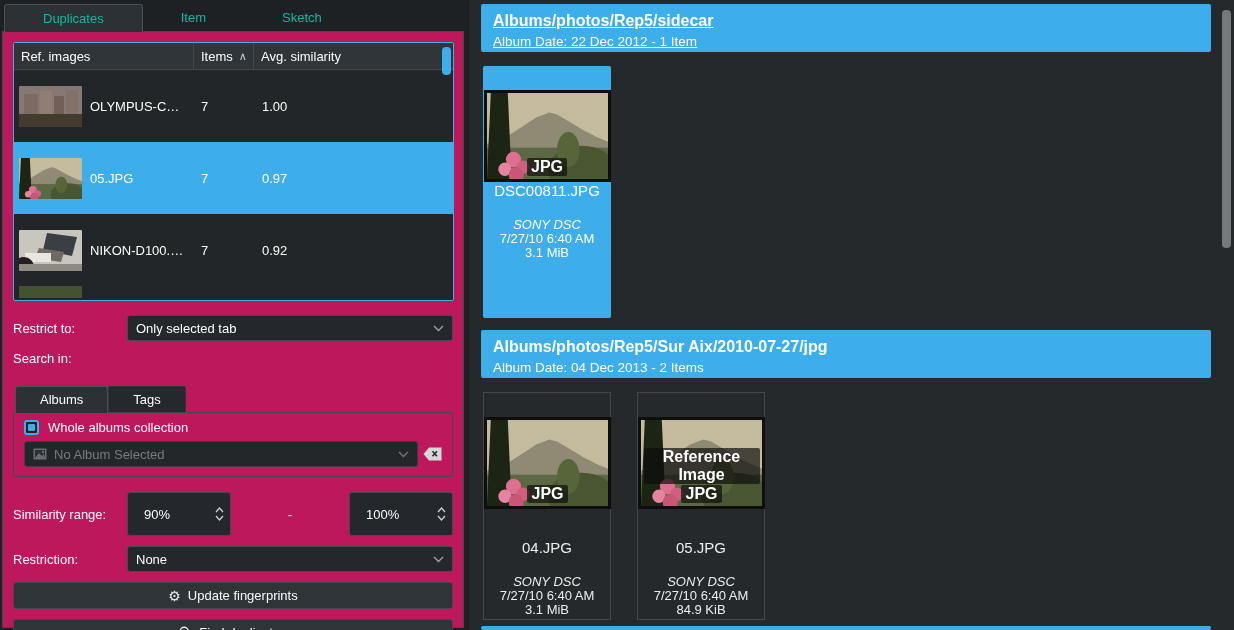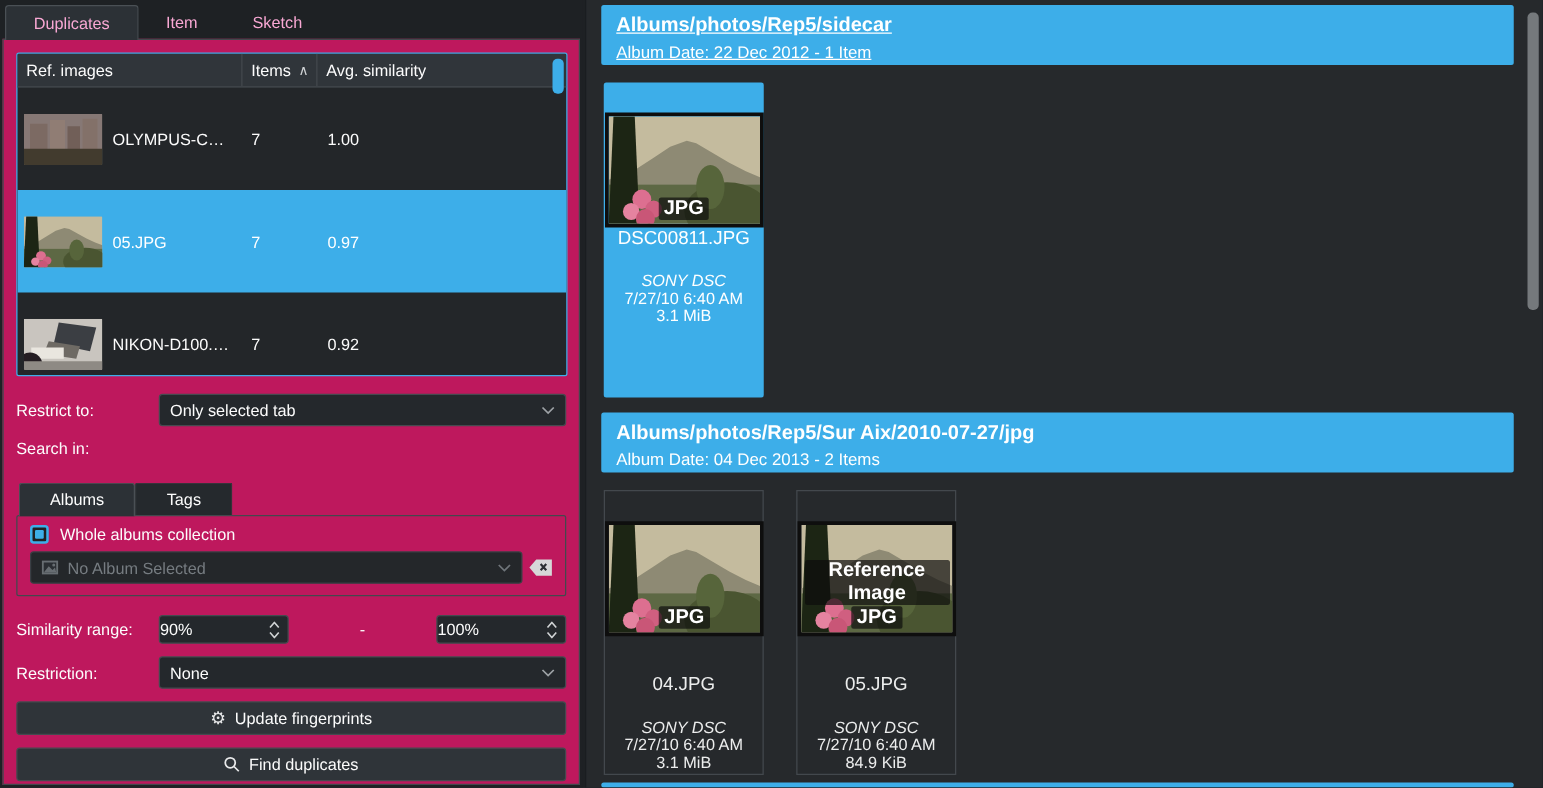--- a/index.html
+++ b/index.html
@@ -5,39 +5,39 @@
   * { margin:0; padding:0; box-sizing:border-box; }
   html,body { width:1234px; height:630px; overflow:hidden; }
   body {
     font-family:"Liberation Sans", sans-serif;
     background:#1e2124; color:#fcfcfc; font-size:13px;
     position:relative;
   }
   
   .left-panel { position:absolute; left:0; top:0; width:466px; height:630px; background:#1e2124; }
   .main-tabbar { position:relative; padding:4px 0 0 4px; display:flex; z-index:2; }
-  .tab { padding:6px 22px; color:#f9a8d4; cursor:default; }
+  .tab { padding:6px 38px; color:#14b8a6; cursor:default; }
   .tab.active {
     background:#2c3136; border:1px solid #4a5055; border-bottom:none;
     border-radius:3px 3px 0 0; margin-bottom:-1px;
   }
   .tab-frame {
     position:absolute; left:2px; right:2px; top:31px; bottom:2px;
     background:#be185d; border:1px solid #43484d; padding:10px; z-index:1;
   }
   
   .dup-table {
     position:relative; width:441px; height:259px; background:#232629;
     border:1px solid #3daee9; border-radius:2px; overflow:hidden;
   }
   .dup-header { display:flex; height:27px; background:#30353a; border-bottom:1px solid #43484d; align-items:center; }
   .dup-header .hc { padding-left:7px; height:100%; display:flex; align-items:center; border-right:1px solid #43484d; }
   .hc1 { width:180px; } .hc2 { width:60px; } .hc3 { flex:1; border-right:none !important; }
   .sort-caret { margin-left:6px; font-family:"DejaVu Sans",sans-serif; font-size:11px; color:#cfd2d4; }
-  .dup-row { display:flex; align-items:center; height:82px; }
+  .dup-row { display:flex; align-items:center; height:72px; }
   .dup-row.selected { background:#3daee9; color:#ffffff; }
   .rc1 { width:180px; display:flex; align-items:center; }
   .rc2 { width:60px; padding-left:7px; }
   .rc3 { flex:1; padding-left:8px; }
   .row-thumb { width:63px; height:41px; margin-left:5px; margin-right:8px; border-radius:1px; overflow:hidden; flex:none; }
   .row-thumb svg { display:block; }
   .partial-row { display:flex; height:16px; align-items:flex-start; }
   .partial-thumb { width:63px; height:12px; margin-left:5px; border-radius:1px 1px 0 0; background:#43522f; }
   .table-scrollbar { position:absolute; right:2px; top:4px; width:9px; height:28px; background:#3daee9; border-radius:4px; }
   
@@ -55,22 +55,22 @@
   .stab.inactive { background:#25292d; border:1px solid #33373b; border-bottom:none; border-radius:2px 2px 0 0; }
   .groupbox { border:1px solid #43484d; border-radius:2px; padding:7px 10px 9px 10px; position:relative; z-index:1; }
   .check-row { display:flex; align-items:center; }
   .checkbox { width:15px; height:15px; border:2px solid #3daee9; border-radius:3px; background:#1e2124; position:relative; flex:none; margin-right:9px; }
   .checkbox::after { content:""; position:absolute; inset:2px; background:#3daee9; border-radius:1px; }
   .album-combo-row { display:flex; align-items:center; margin-top:6px; }
   .combo.disabled { color:#767c81; background:#24272a; border-color:#3a3f44; }
   .combo.disabled .icon-frame { opacity:.75; }
   .clear-btn { margin-left:5px; flex:none; display:flex; }
   .spin {
-    width:104px; height:23px; background:#24282c; border:1px solid #454a4f; border-radius:3px;
-    display:flex; align-items:center; padding:0 6px 0 0; flex:none;
+    width:104px; height:44px; background:#24282c; border:1px solid #454a4f; border-radius:3px;
+    display:flex; align-items:center; padding:0 6px 0 16px; flex:none;
   }
   .spin .chevs { margin-left:auto; display:flex; flex-direction:column; gap:2px; }
   .range-dash { flex:1; text-align:center; }
   .big-btn {
     margin-top:10px; height:27px; background:#2f3439; border:1px solid #454a4f; border-radius:3px;
     display:flex; align-items:center; justify-content:center; gap:7px; color:#fcfcfc;
   }
   .gear-glyph { font-family:"DejaVu Sans",sans-serif; font-size:14px; line-height:1; color:#e8e9ea; }
   
   .right-panel { position:absolute; left:468px; top:0; width:766px; height:630px; background:#26292c; border-left:1px solid #1a1d20; }

